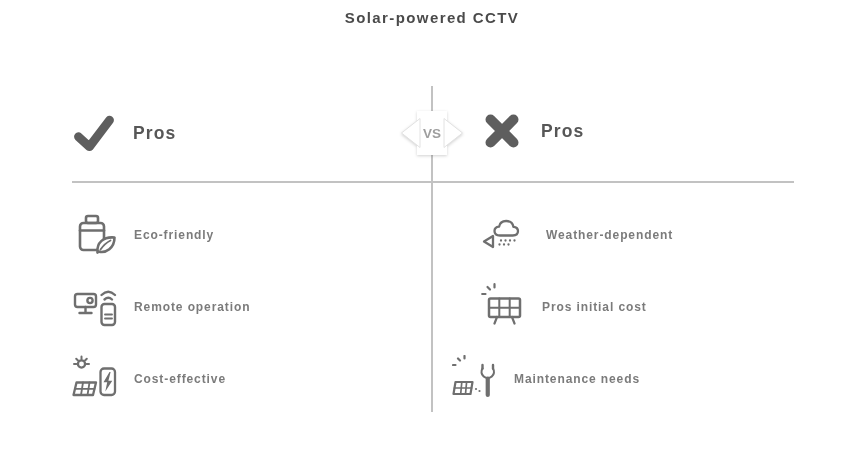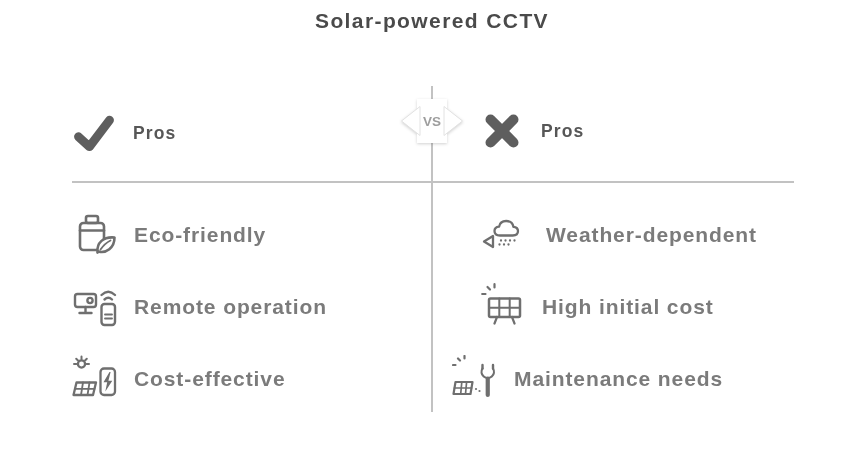--- a/index.html
+++ b/index.html
@@ -13,34 +13,34 @@
   *{box-sizing:border-box;}
   body{margin:0;background:#fff;}
   .canvas{
     position:relative;width:864px;height:459px;
     background:var(--background);
     font-family:"Liberation Sans", sans-serif;
     overflow:hidden;
   }
   .title{
     position:absolute;top:9px;left:0;width:100%;margin:0;
-    text-align:center;font-size:21px;font-weight:800;
+    text-align:center;font-size:15px;font-weight:800;
     letter-spacing:1.4px;color:var(--title-text);
   }
   .vline{position:absolute;left:431px;top:86px;width:1.5px;height:326px;background:var(--line);}
   .hline{position:absolute;left:72px;top:181px;width:722px;height:1.5px;background:var(--line);}
-  .vs-badge{position:absolute;left:399px;top:98px;width:66px;height:46px;}
+  .vs-badge{position:absolute;left:399px;top:110px;width:66px;height:46px;}
   .vs-badge svg{filter:drop-shadow(0 1px 1.5px rgba(0,0,0,0.18));}
   .row{position:absolute;display:flex;align-items:center;height:48px;}
   .hrow{gap:17px;}
   .irow{gap:14px;}
   .icon{display:inline-flex;color:var(--icon);flex:0 0 auto;}
   .hdr-icon{color:#5e5e5e;}
   .hdr-text{font-size:17.5px;font-weight:800;letter-spacing:1.1px;color:var(--header-text);}
-  .item-text{font-size:21px;font-weight:800;letter-spacing:0.9px;color:var(--item-text);}
+  .item-text{font-size:12px;font-weight:800;letter-spacing:0.9px;color:var(--item-text);}
 </style>
 </head>
 <body>
 
 <div class="canvas">
 
   <h1 class="title">Solar-powered CCTV</h1>
 
   <div class="vline"></div>
   <div class="hline"></div>
@@ -145,21 +145,21 @@
     <span class="icon">
       <svg viewBox="0 0 48 48" width="48" height="48">
         <g fill="none" stroke="currentColor" stroke-width="2.5" stroke-linecap="round" stroke-linejoin="round">
           <path d="M10 6.5 L7.5 4 M14.5 4.5 V1.2 M5.5 11 H2.2" stroke-width="2.2"></path>
           <rect x="9" y="15.5" width="31" height="18.5" rx="1.5"></rect>
           <path d="M19.3 15.5 V34 M29.7 15.5 V34 M9 24.7 H40" stroke-width="2"></path>
           <path d="M17 34 L14.5 40.5 M32 34 L34.5 40.5" stroke-width="2.2"></path>
         </g>
       </svg>
     </span>
-    <span class="item-text">High initial cost</span>
+    <span class="item-text">Pros initial cost</span>
   </div>
 
   <div class="row irow" style="left:452px;top:355px;">
     <span class="icon">
       <svg viewBox="0 0 48 48" width="48" height="48">
         <g fill="none" stroke="currentColor" stroke-width="2.2" stroke-linecap="round" stroke-linejoin="round">
           <path d="M8 5.5 L6 3.5 M12.5 3.5 V1 M3.5 10 H1"></path>
           <path d="M3.5 27 H20.5 L18.5 39 H1.5 Z"></path>
           <path d="M9.8 27 L8.7 39 M14.6 27 L13.5 39 M2.4 33 H19.5" stroke-width="1.7"></path>
           <path d="M30.5 13.5 a6.2 6.2 0 1 0 10.5 0"></path>

